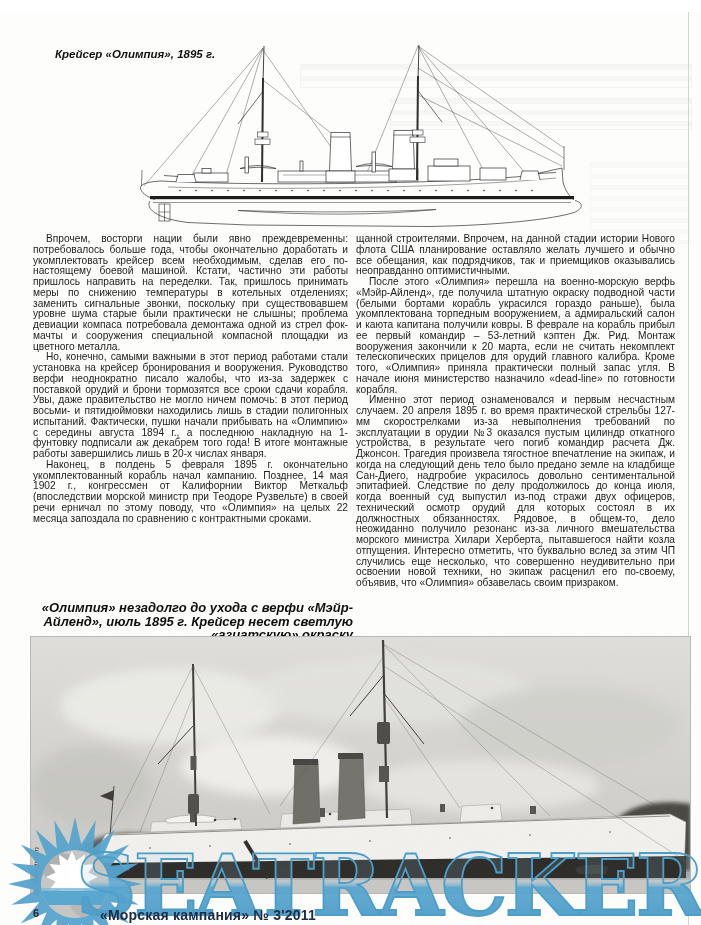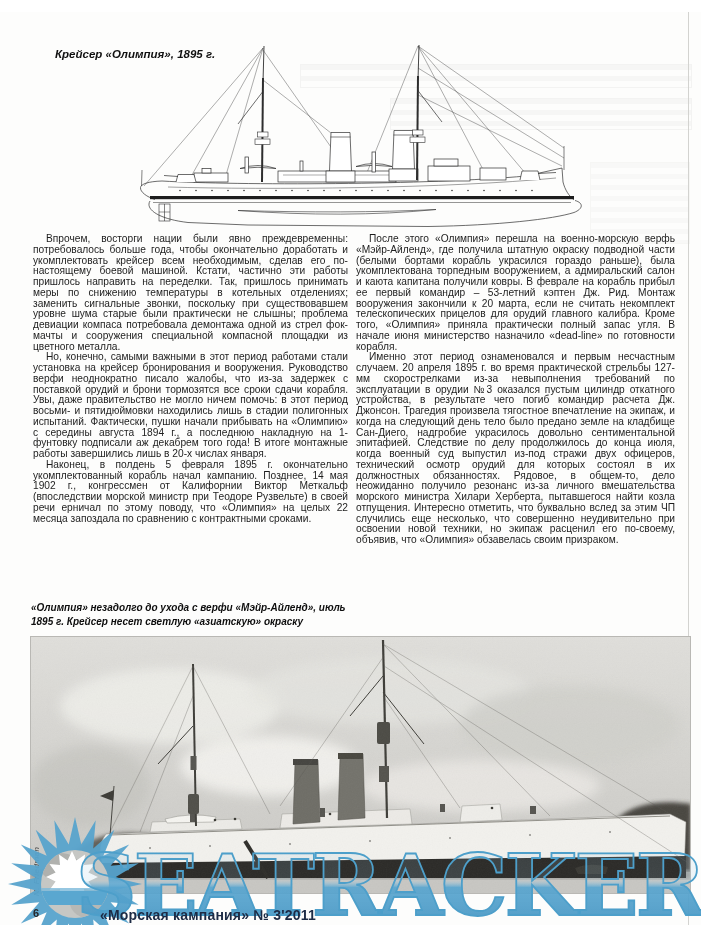--- a/index.html
+++ b/index.html
@@ -20,21 +20,21 @@
   .col{
     position:absolute;top:222px;z-index:5;
     font-size:10.2px;line-height:10.75px;text-align:justify;color:#1d1d1d;
   }
   .col p{margin:0;text-indent:13px;}
   .col p.noindent{text-indent:0;}
   .col-left{left:33px;width:315px;}
   .col-right{left:356px;width:319px;}
   .photo-caption{
     position:absolute;left:31px;top:589px;width:322px;z-index:5;
-    font-size:10px;line-height:13.5px;font-weight:bold;font-style:italic;color:#0e0e0e;text-align:left;
+    font-size:13px;line-height:13.5px;font-weight:bold;font-style:italic;color:#0e0e0e;text-align:right;
   }
   .photo-svg{position:absolute;left:30px;top:624px;z-index:6;}
   .photo-credit{
     position:absolute;left:32px;top:884px;z-index:8;
     transform:rotate(-90deg);transform-origin:0 0;
     font-size:8px;font-style:italic;color:#3d3d3d;white-space:nowrap;letter-spacing:.5px;
   }
   .watermark-svg{position:absolute;left:0;top:795px;z-index:50;pointer-events:none;}
   .page-number{
     position:absolute;left:33px;top:895px;z-index:60;
@@ -153,20 +153,21 @@
 
   <div class="col col-left">
     <p>Впрочем, восторги нации были явно преждевременны: потребовалось больше года, чтобы окончательно доработать и укомплектовать крейсер всем необходимым, сделав его по-настоящему боевой машиной. Кстати, частично эти работы пришлось направить на переделки. Так, пришлось принимать меры по снижению температуры в котельных отделениях; заменить сигнальные звонки, поскольку при существовавшем уровне шума старые были практически не слышны; проблема девиации компаса потребовала демонтажа одной из стрел фок-мачты и сооружения специальной компасной площадки из цветного металла.</p>
     <p>Но, конечно, самыми важными в этот период работами стали установка на крейсер бронирования и вооружения. Руководство верфи неоднократно писало жалобы, что из-за задержек с поставкой орудий и брони тормозятся все сроки сдачи корабля. Увы, даже правительство не могло ничем помочь: в этот период восьми- и пятидюймовки находились лишь в стадии полигонных испытаний. Фактически, пушки начали прибывать на «Олимпию» с середины августа 1894 г., а последнюю накладную на 1-фунтовку подписали аж декабрем того года! В итоге монтажные работы завершились лишь в 20-х числах января.</p>
     <p>Наконец, в полдень 5 февраля 1895 г. окончательно укомплектованный корабль начал кампанию. Позднее, 14 мая 1902 г., конгрессмен от Калифорнии Виктор Меткальф (впоследствии морской министр при Теодоре Рузвельте) в своей речи ерничал по этому поводу, что «Олимпия» на целых 22 месяца запоздала по сравнению с контрактными сроками.</p>
   </div>
 
   <div class="photo-caption">«Олимпия» незадолго до ухода с верфи «Мэйр-Айленд», июль 1895 г. Крейсер несет светлую «азиатскую» окраску</div>
 
   <div class="col col-right">
+    <p class="noindent">щанной строителями. Впрочем, на данной стадии истории Нового флота США планирование оставляло желать лучшего и обычно все обещания, как подрядчиков, так и приемщиков оказывались неоправданно оптимистичными.</p>
     <p>После этого «Олимпия» перешла на военно-морскую верфь «Мэйр-Айленд», где получила штатную окраску подводной части (белыми бортами корабль украсился гораздо раньше), была укомплектована торпедным вооружением, а адмиральский салон и каюта капитана получили ковры. В феврале на корабль прибыл ее первый командир – 53-летний кэптен Дж. Рид. Монтаж вооружения закончили к 20 марта, если не считать некомплект телескопических прицелов для орудий главного калибра. Кроме того, «Олимпия» приняла практически полный запас угля. В начале июня министерство назначило «dead-line» по готовности корабля.</p>
     <p>Именно этот период ознаменовался и первым несчастным случаем. 20 апреля 1895 г. во время практической стрельбы 127-мм скорострелками из-за невыполнения требований по эксплуатации в орудии №3 оказался пустым цилиндр откатного устройства, в результате чего погиб командир расчета Дж. Джонсон. Трагедия произвела тягостное впечатление на экипаж, и когда на следующий день тело было предано земле на кладбище Сан-Диего, надгробие украсилось довольно сентиментальной эпитафией. Следствие по делу продолжилось до конца июля, когда военный суд выпустил из-под стражи двух офицеров, технический осмотр орудий для которых состоял в их должностных обязанностях. Рядовое, в общем-то, дело неожиданно получило резонанс из-за личного вмешательства морского министра Хилари Херберта, пытавшегося найти козла отпущения. Интересно отметить, что буквально вслед за этим ЧП случились еще несколько, что совершенно неудивительно при освоении новой техники, но экипаж расценил его по-своему, объявив, что «Олимпия» обзавелась своим призраком.</p>
   </div>
 
   <svg class="photo-svg" width="661" height="258" viewBox="0 0 661 258">
     <defs>
       <linearGradient id="skyGrad" x1="0" y1="0" x2="0" y2="1">
         <stop offset="0" stop-color="#e0dfdb"></stop>
           <stop offset="1" stop-color="#c9c8c4"></stop>
       </linearGradient>

